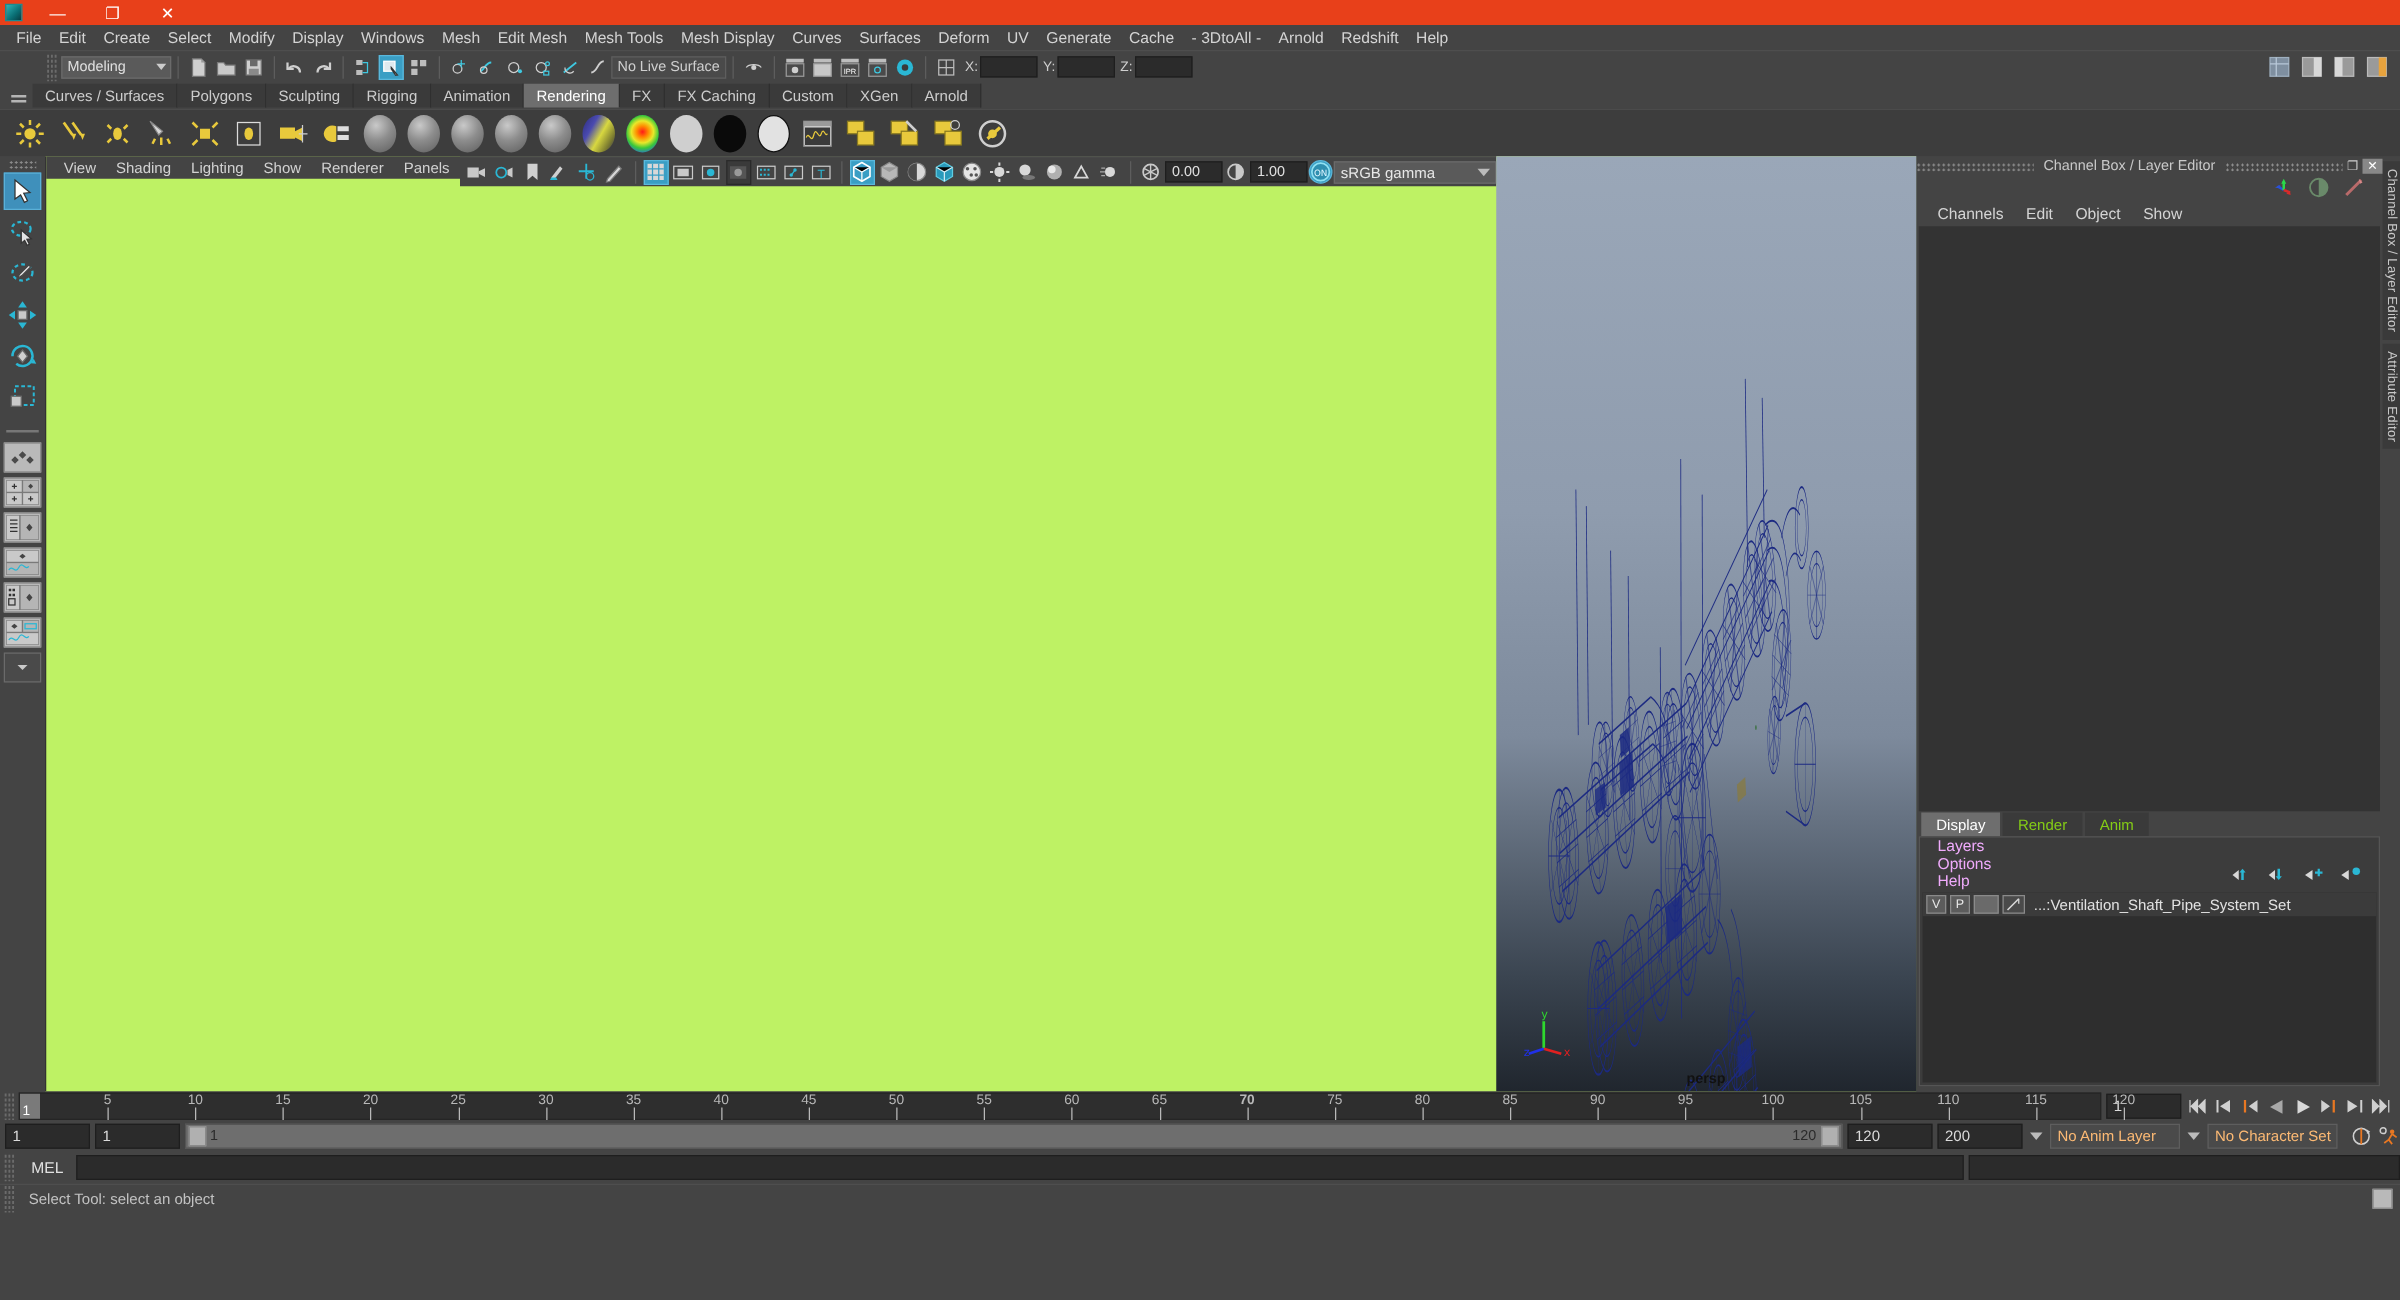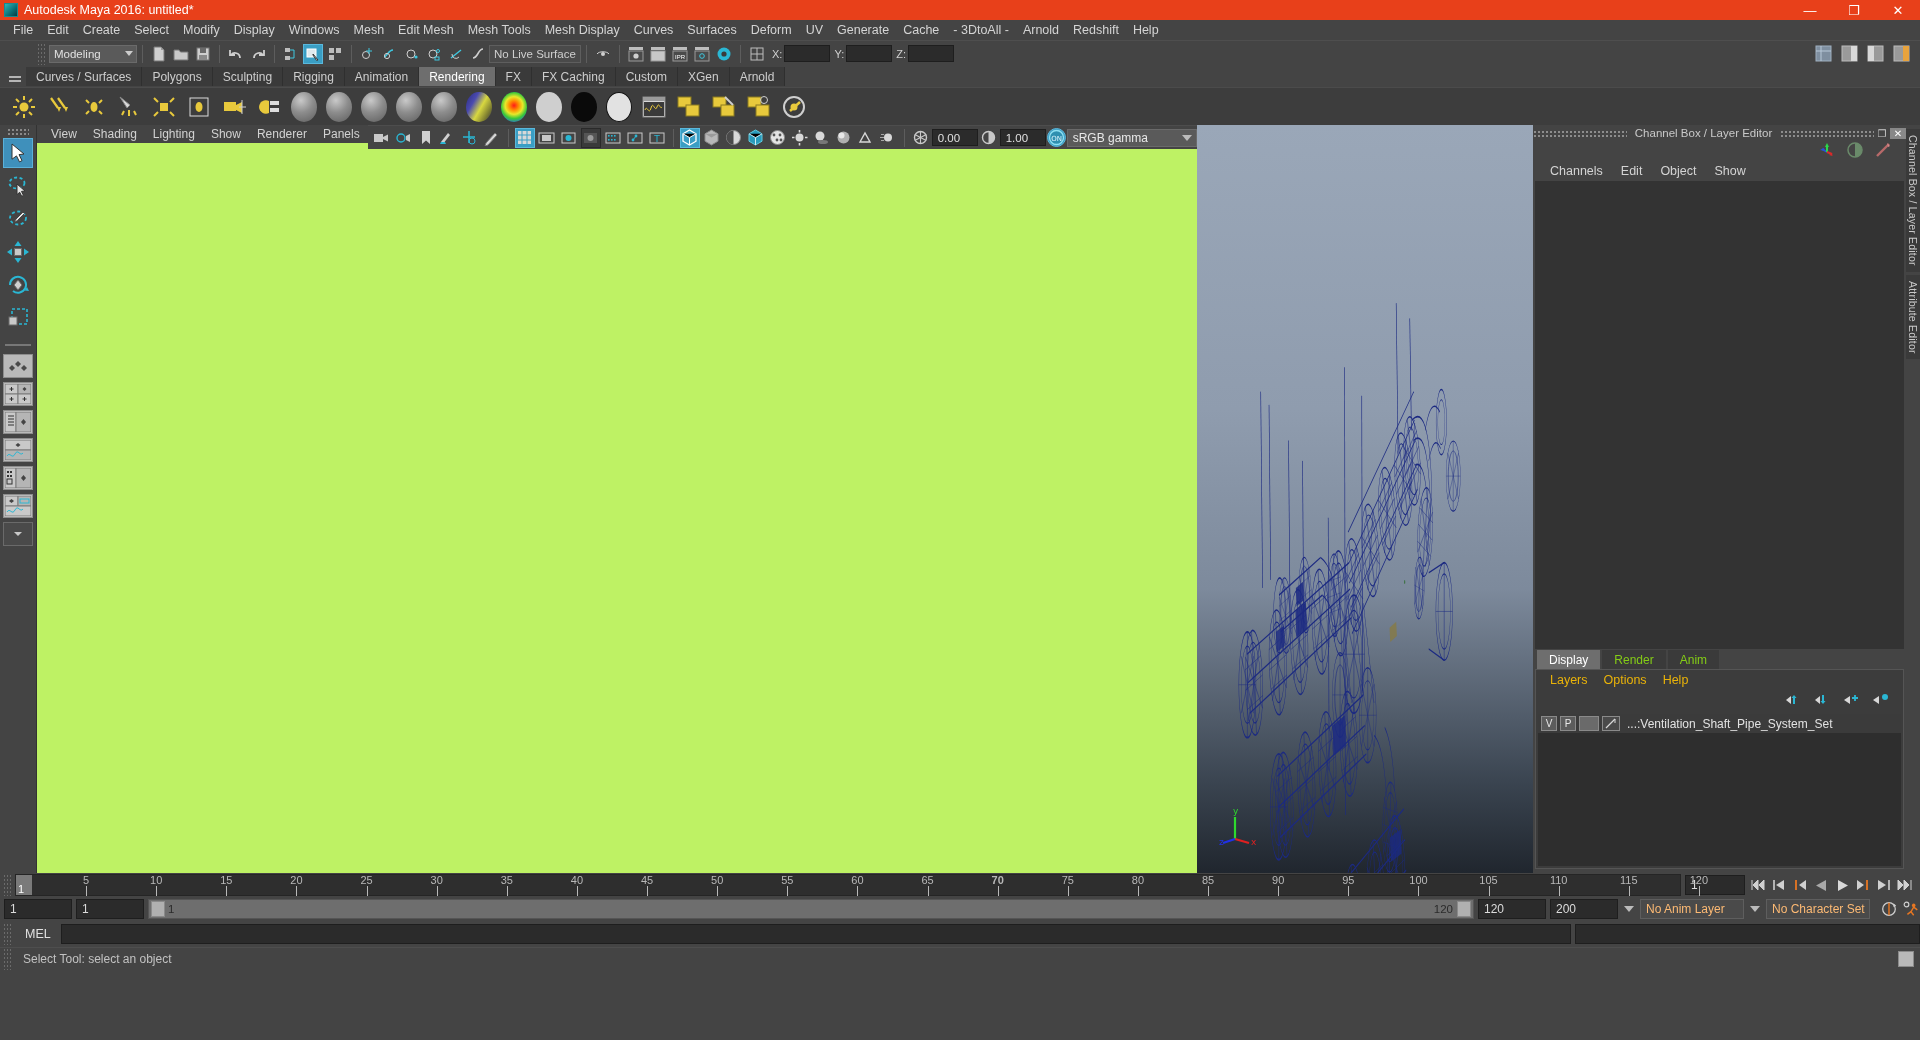--- a/index.html
+++ b/index.html
@@ -112,22 +112,22 @@
   .cbmenu { height:20px; display:flex; align-items:center; padding-left:8px;
     font-size:12.5px; color:#d4d4d4; }
   .cbmenu span { padding:0 9px; }
   .cbbody { flex:1; background:#333; margin:0 2px; }
   .ltabs { height:20px; display:flex; align-items:flex-end; padding-left:4px; }
   .ltab { height:19px;padding:0 12px;font-size:12px;background:#3a3a3a;color:#84cc16;
     display:flex;align-items:center;margin-right:2px;}
   .ltab.active{background:#6e6e6e;color:#fff;}
   .lbody { height:200px; background:#3c3c3c; margin:0 2px 4px 2px;
     border:1px solid #555; display:flex; flex-direction:column; }
-  .lmenu { height:20px; display:flex; align-items:center; padding-left:6px;
-    font-size:12.5px;color:#eab308; }
+  .lmenu { height:20px; display:flex; align-items:flex-start; padding-left:6px;
+    font-size:12.5px;color:#f0abfc;flex-direction:column; }
   .lmenu span{padding:0 8px;}
   .lbtnrow { height:22px; display:flex; align-items:center; justify-content:flex-end;
     padding-right:14px; gap:12px; }
   .layerlist { flex:1; background:#2e2e2e; margin:2px; }
   .layerrow { height:19px; display:flex; align-items:center; background:#3b3b3b;
     padding-left:3px; gap:3px; font-size:12px; color:#e2e2e2; }
   .lchk { width:16px;height:15px;border:1px solid #8a8a8a;background:#5c5c5c;
     display:flex;align-items:center;justify-content:center;font-size:10px;color:#e8e8e8;}
   .lswatch { width:20px;height:15px;border:1px solid #8a8a8a;background:#6a6a6a; }
   .ltype { width:18px;height:15px;border:1px solid #8a8a8a;background:#4a4a4a;
@@ -181,21 +181,20 @@
     border-top:1px solid #4e4e4e; }
   .statustxt { font-size:12px; color:#c2c2c2; padding-left:8px; }
   .helpico { margin-left:auto; margin-right:6px; width:16px;height:16px;
     border:1px solid #8a8a8a; background:#b9b9b9; }
 </style>
 </head>
 <body>
 
 <div class="titlebar">
   <div class="logo"></div>
-  <div class="ttl">Autodesk Maya 2016: untitled*</div>
   <div class="winbtns">
     <div>—</div>
     <div>❐</div>
     <div>✕</div>
   </div>
 </div>
 
 <div class="menubar" id="menubar">
     <span>File</span>
     <span>Edit</span>
@@ -1072,20 +1071,21 @@
       <div class="axis">
         <svg width="48" height="42" viewBox="0 0 48 42">
           <path d="M16 34 L16 12" stroke="#2ed82e" stroke-width="2.2"></path>
           <path d="M16 34 L30 38" stroke="#e02020" stroke-width="2.2"></path>
           <path d="M16 34 L4 38" stroke="#2030e8" stroke-width="2.2"></path>
           <text x="14" y="9" font-size="9" fill="#2ed82e" font-family="DejaVu Sans">y</text>
           <text x="32" y="40" font-size="9" fill="#e02020" font-family="DejaVu Sans">x</text>
           <text x="0" y="40" font-size="9" fill="#2030e8" font-family="DejaVu Sans">z</text>
         </svg>
       </div>
+      <div class="persp">persp</div>
     </div>
   </div>
 
   <div class="rdock">
     <div class="rdtitle">
       <div class="dots"></div>
       <span class="lbl">Channel Box / Layer Editor</span>
       <div class="dots"></div>
       <span style="width:16px;text-align:center;font-size:10px">❐</span>
       <span style="width:16px;text-align:center;font-size:10px;background:#888;color:#fff">✕</span>

